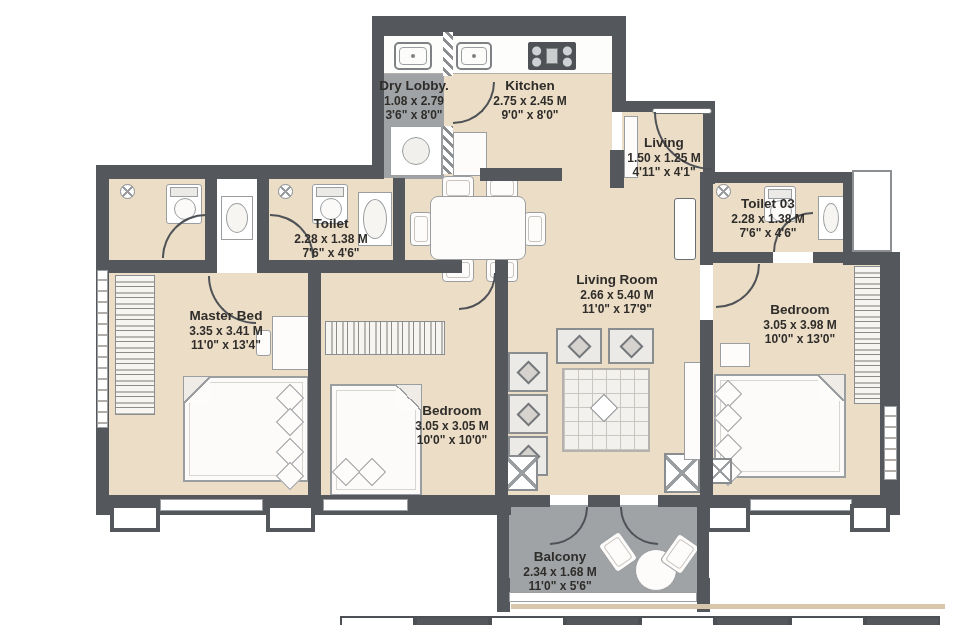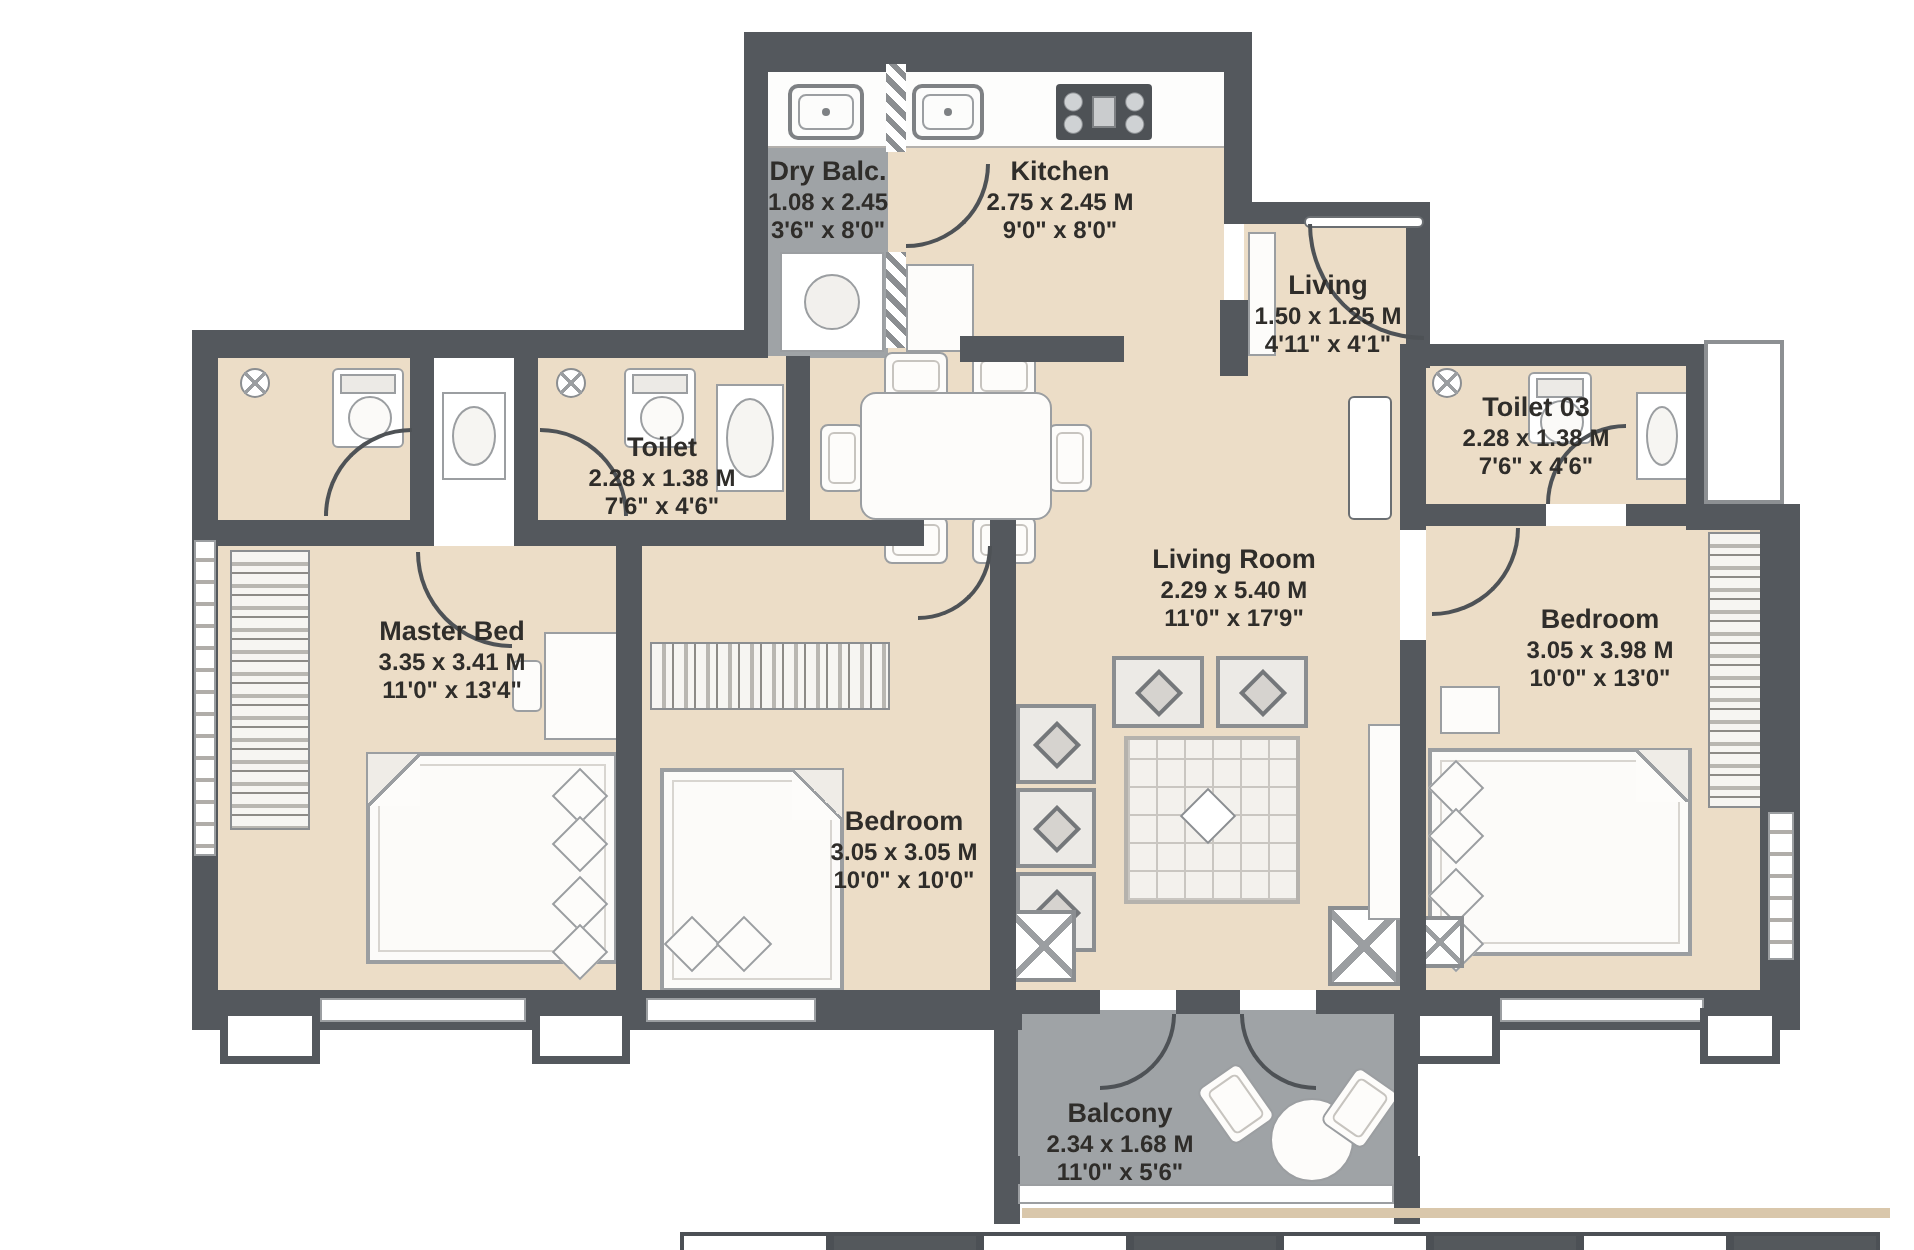--- a/index.html
+++ b/index.html
@@ -212,22 +212,22 @@
   <div class="arc-tl" style="left:162px;top:214px;width:44px;height:44px"></div>
   <div class="arc-tr" style="left:270px;top:214px;width:44px;height:44px"></div>
   <div class="arc-tl" style="left:773px;top:212px;width:40px;height:40px"></div>
   <div class="arc-bl" style="left:208px;top:276px;width:48px;height:48px"></div>
   <div class="arc-br" style="left:459px;top:273px;width:37px;height:37px"></div>
   <div class="arc-br" style="left:716px;top:264px;width:44px;height:44px"></div>
   <div class="arc-br" style="left:550px;top:507px;width:38px;height:38px"></div>
   <div class="arc-bl" style="left:620px;top:507px;width:38px;height:38px"></div>
 
   <div class="rlabel" style="left:414px;top:78px">
-    <div class="rname">Dry Balc.</div>
-    <div class="rdim">1.08 x 2.45</div>
+    <div class="rname">Dry Lobby.</div>
+    <div class="rdim">1.08 x 2.79</div>
     <div class="rdim">3'6" x 8'0"</div>
   </div>
   <div class="rlabel" style="left:530px;top:78px">
     <div class="rname">Kitchen</div>
     <div class="rdim">2.75 x 2.45 M</div>
     <div class="rdim">9'0" x 8'0"</div>
   </div>
   <div class="rlabel" style="left:664px;top:135px">
     <div class="rname">Living</div>
     <div class="rdim">1.50 x 1.25 M</div>
@@ -238,21 +238,21 @@
     <div class="rdim">2.28 x 1.38 M</div>
     <div class="rdim">7'6" x 4'6"</div>
   </div>
   <div class="rlabel" style="left:768px;top:196px">
     <div class="rname">Toilet 03</div>
     <div class="rdim">2.28 x 1.38 M</div>
     <div class="rdim">7'6" x 4'6"</div>
   </div>
   <div class="rlabel" style="left:617px;top:272px">
     <div class="rname">Living Room</div>
-    <div class="rdim">2.29 x 5.40 M</div>
+    <div class="rdim">2.66 x 5.40 M</div>
     <div class="rdim">11'0" x 17'9"</div>
   </div>
   <div class="rlabel" style="left:226px;top:308px">
     <div class="rname">Master Bed</div>
     <div class="rdim">3.35 x 3.41 M</div>
     <div class="rdim">11'0" x 13'4"</div>
   </div>
   <div class="rlabel" style="left:452px;top:403px">
     <div class="rname">Bedroom</div>
     <div class="rdim">3.05 x 3.05 M</div>

